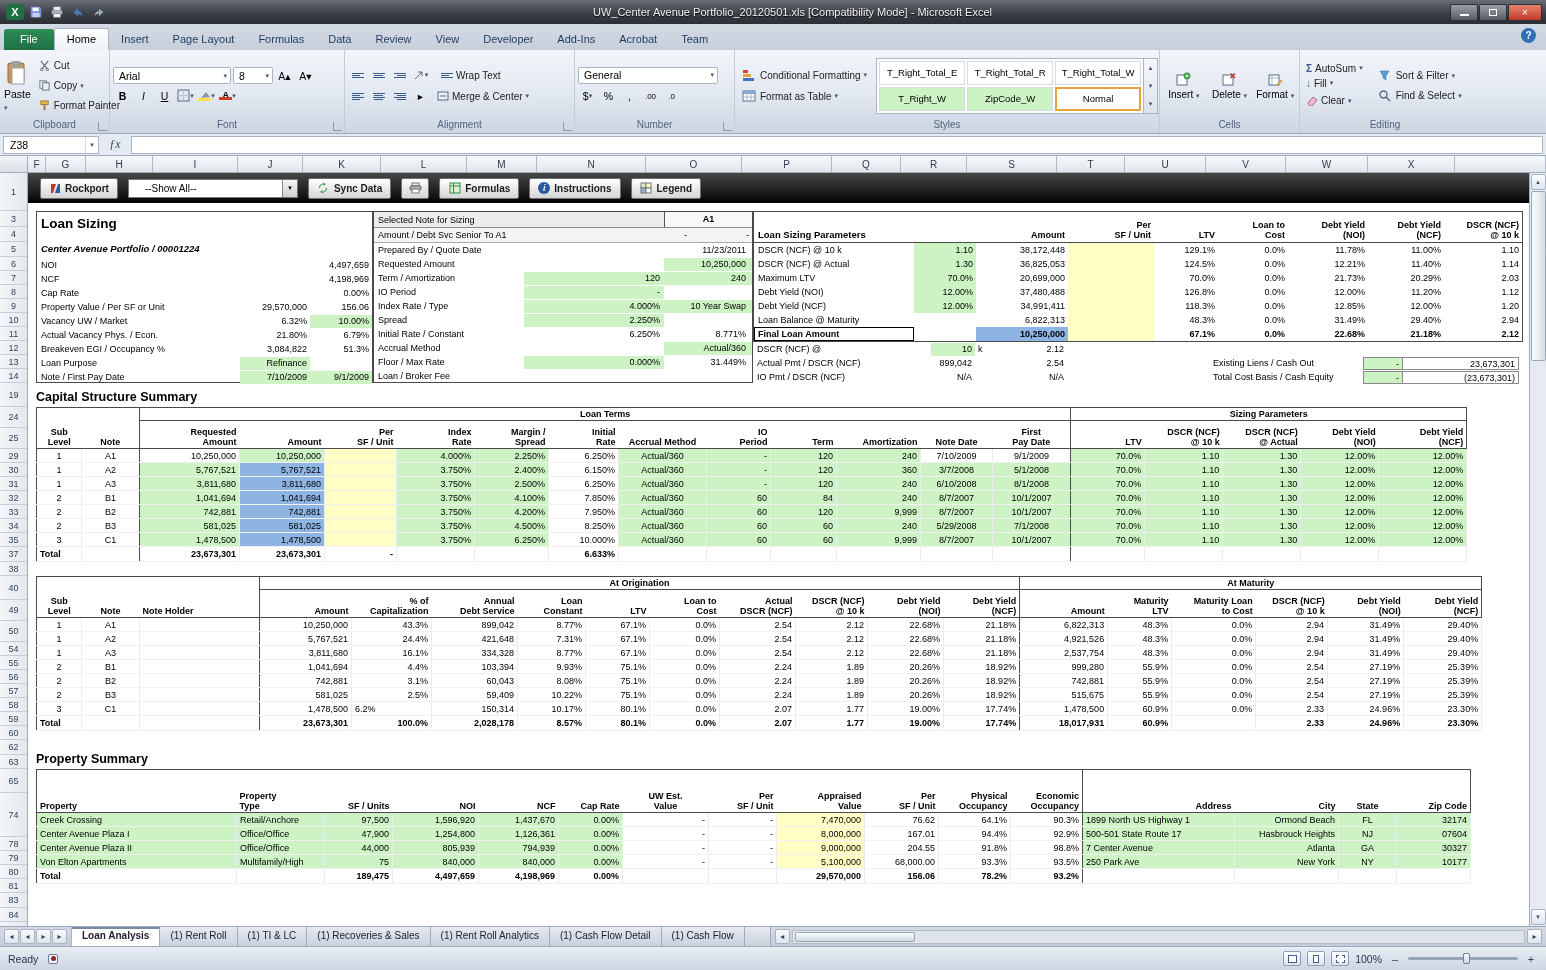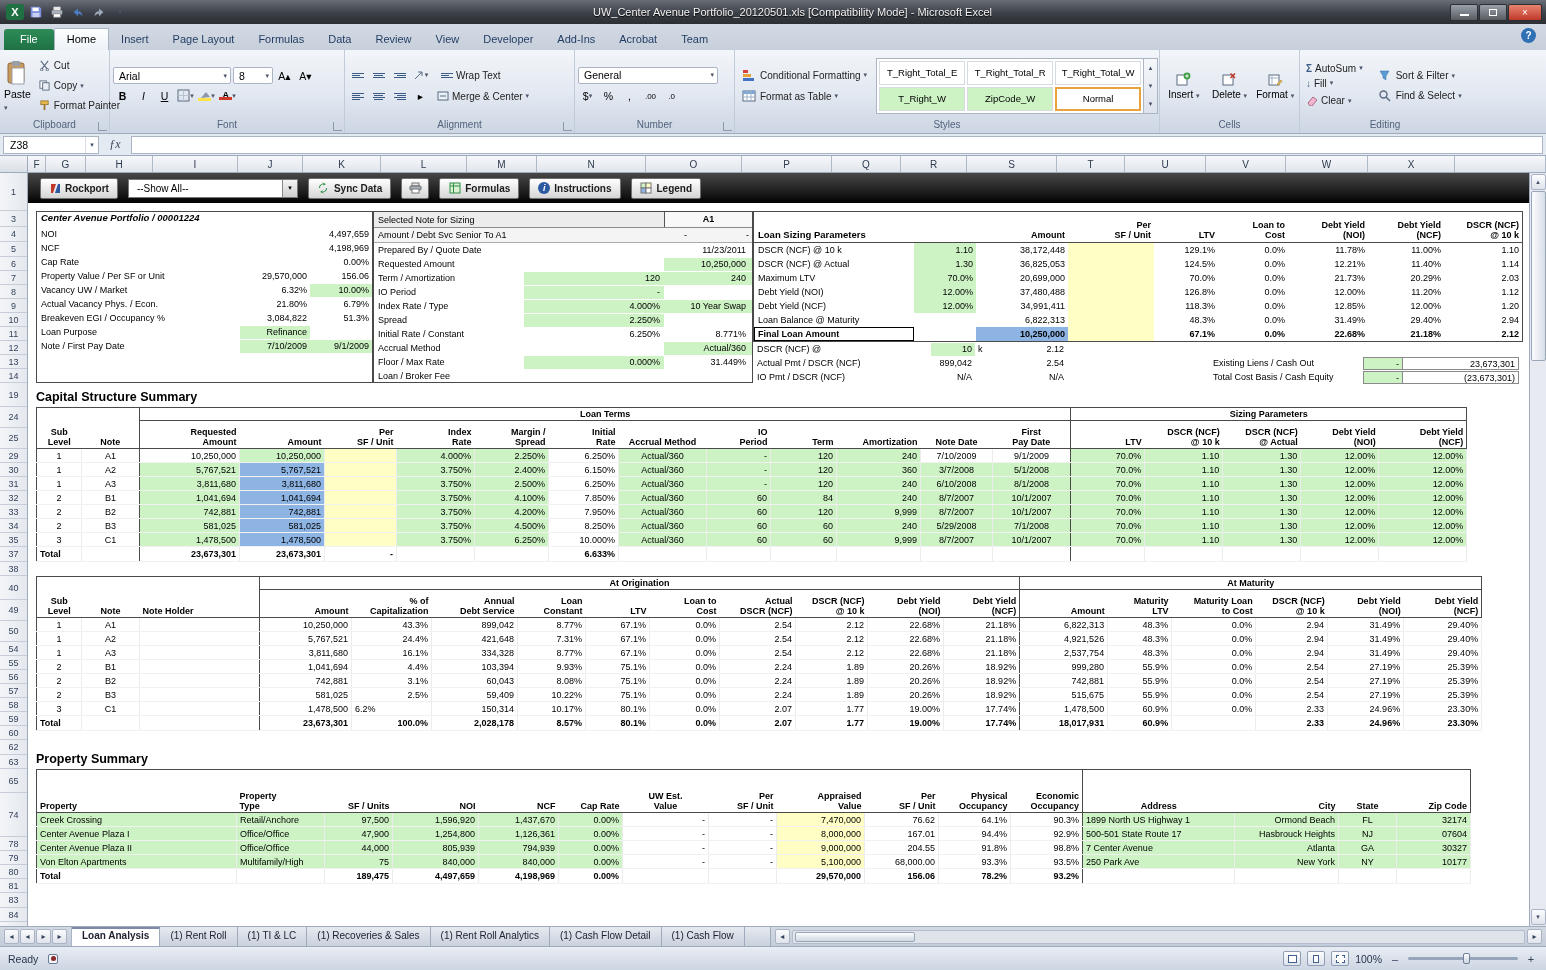--- a/index.html
+++ b/index.html
@@ -73,21 +73,21 @@
 .gutter-fill{flex:1}
 .cells{flex:1;position:relative;background:#fff;overflow:hidden;font-size:9px;color:#000}
 .vscroll{width:17px;background:#e7ebf1;border-left:1px solid #9fabbd;display:flex;flex-direction:column;align-items:center}
 .varrow{width:15px;height:16px;display:flex;align-items:center;justify-content:center;font-size:7px;color:#44506a;background:linear-gradient(#fbfcfd,#dfe4ec);border:1px solid #aab4c4;border-radius:2px;margin:1px 0}
 .vthumb{width:15px;height:170px;background:linear-gradient(90deg,#fbfcfd,#d7dde7);border:1px solid #9aa6b8;border-radius:2px}
 .vtrack{flex:1;width:15px}
 
 
 .addin-bar{height:30px;background:linear-gradient(#474747,#191919 70%,#000);display:flex;align-items:center;gap:10px;padding:0 0 0 12px}
 .abtn{height:21px;background:linear-gradient(#ffffff,#d5d5d5);border:1px solid #6f6f6f;border-radius:2px;display:flex;align-items:center;gap:4px;padding:0 8px;font-size:10px;font-weight:bold;color:#1c1c1c;white-space:nowrap}
-.adrop{width:170px;height:19px;background:#fff;border:1px solid #777;display:flex;align-items:center;font-size:10px;padding-left:8px}
+.adrop{width:170px;height:19px;background:#fff;border:1px solid #777;display:flex;align-items:center;font-size:10px;padding-left:16px}
 .adrop .dcaret{margin-left:auto;width:15px;height:100%;background:linear-gradient(#f4f4f4,#cfcfcf);border-left:1px solid #888;display:flex;align-items:center;justify-content:center;font-size:7px}
 .gap8{height:8px}
 
 
 .loan-block{position:relative;height:172px}
 .panel{position:absolute;top:0;height:172px;border:1px solid #4a4a4a;background:#fff}
 .p-left{left:8px;width:337px}
 .p-mid{left:345px;width:380px}
 .p-right{left:725px;width:770px;border:none;background:transparent}
 .ls-title{height:31px;font-size:13.5px;font-weight:bold;padding:4px 0 0 4px}
@@ -777,20 +777,21 @@
               </svg>
             </span>
           <span>Legend</span>
         </div>
       </div>
       <div class="gap8"></div>
 
       <div class="loan-block">
 
         <div class="panel p-left">
+          <div class="ls-title">Loan Sizing</div>
           <div class="ls-sub">Center Avenue Portfolio / 00001224</div>
           <div>
 
               <div class="lrow">
                 <span class="llabel">NOI</span>
                 <span class="lv"></span>
                 <span class="lv lv2">4,497,659</span>
               </div>
 
               <div class="lrow">
@@ -1557,21 +1558,21 @@
               <th style="text-align: right;">Per
 SF / Unit</th>
               <th style="text-align: right;">Appraised
 Value</th>
               <th style="text-align: right;">Per
 SF / Unit</th>
               <th style="text-align: right;">Physical
 Occupancy</th>
               <th class="vline" style="text-align: right;">Economic
 Occupancy</th>
-              <th style="text-align: center;">Address</th>
+              <th style="text-align: right;">Address</th>
               <th style="text-align: right;">City</th>
               <th style="text-align: center;">State</th>
               <th style="text-align: right;">Zip Code</th>
             </tr>
           </thead>
           <tbody>
             <tr>
               <td class="bg-green" style="text-align: left;">Creek Crossing</td>
               <td class="bg-green" style="text-align: left;">Retail/Anchore</td>
               <td class="bg-green" style="text-align: right;">97,500</td>

